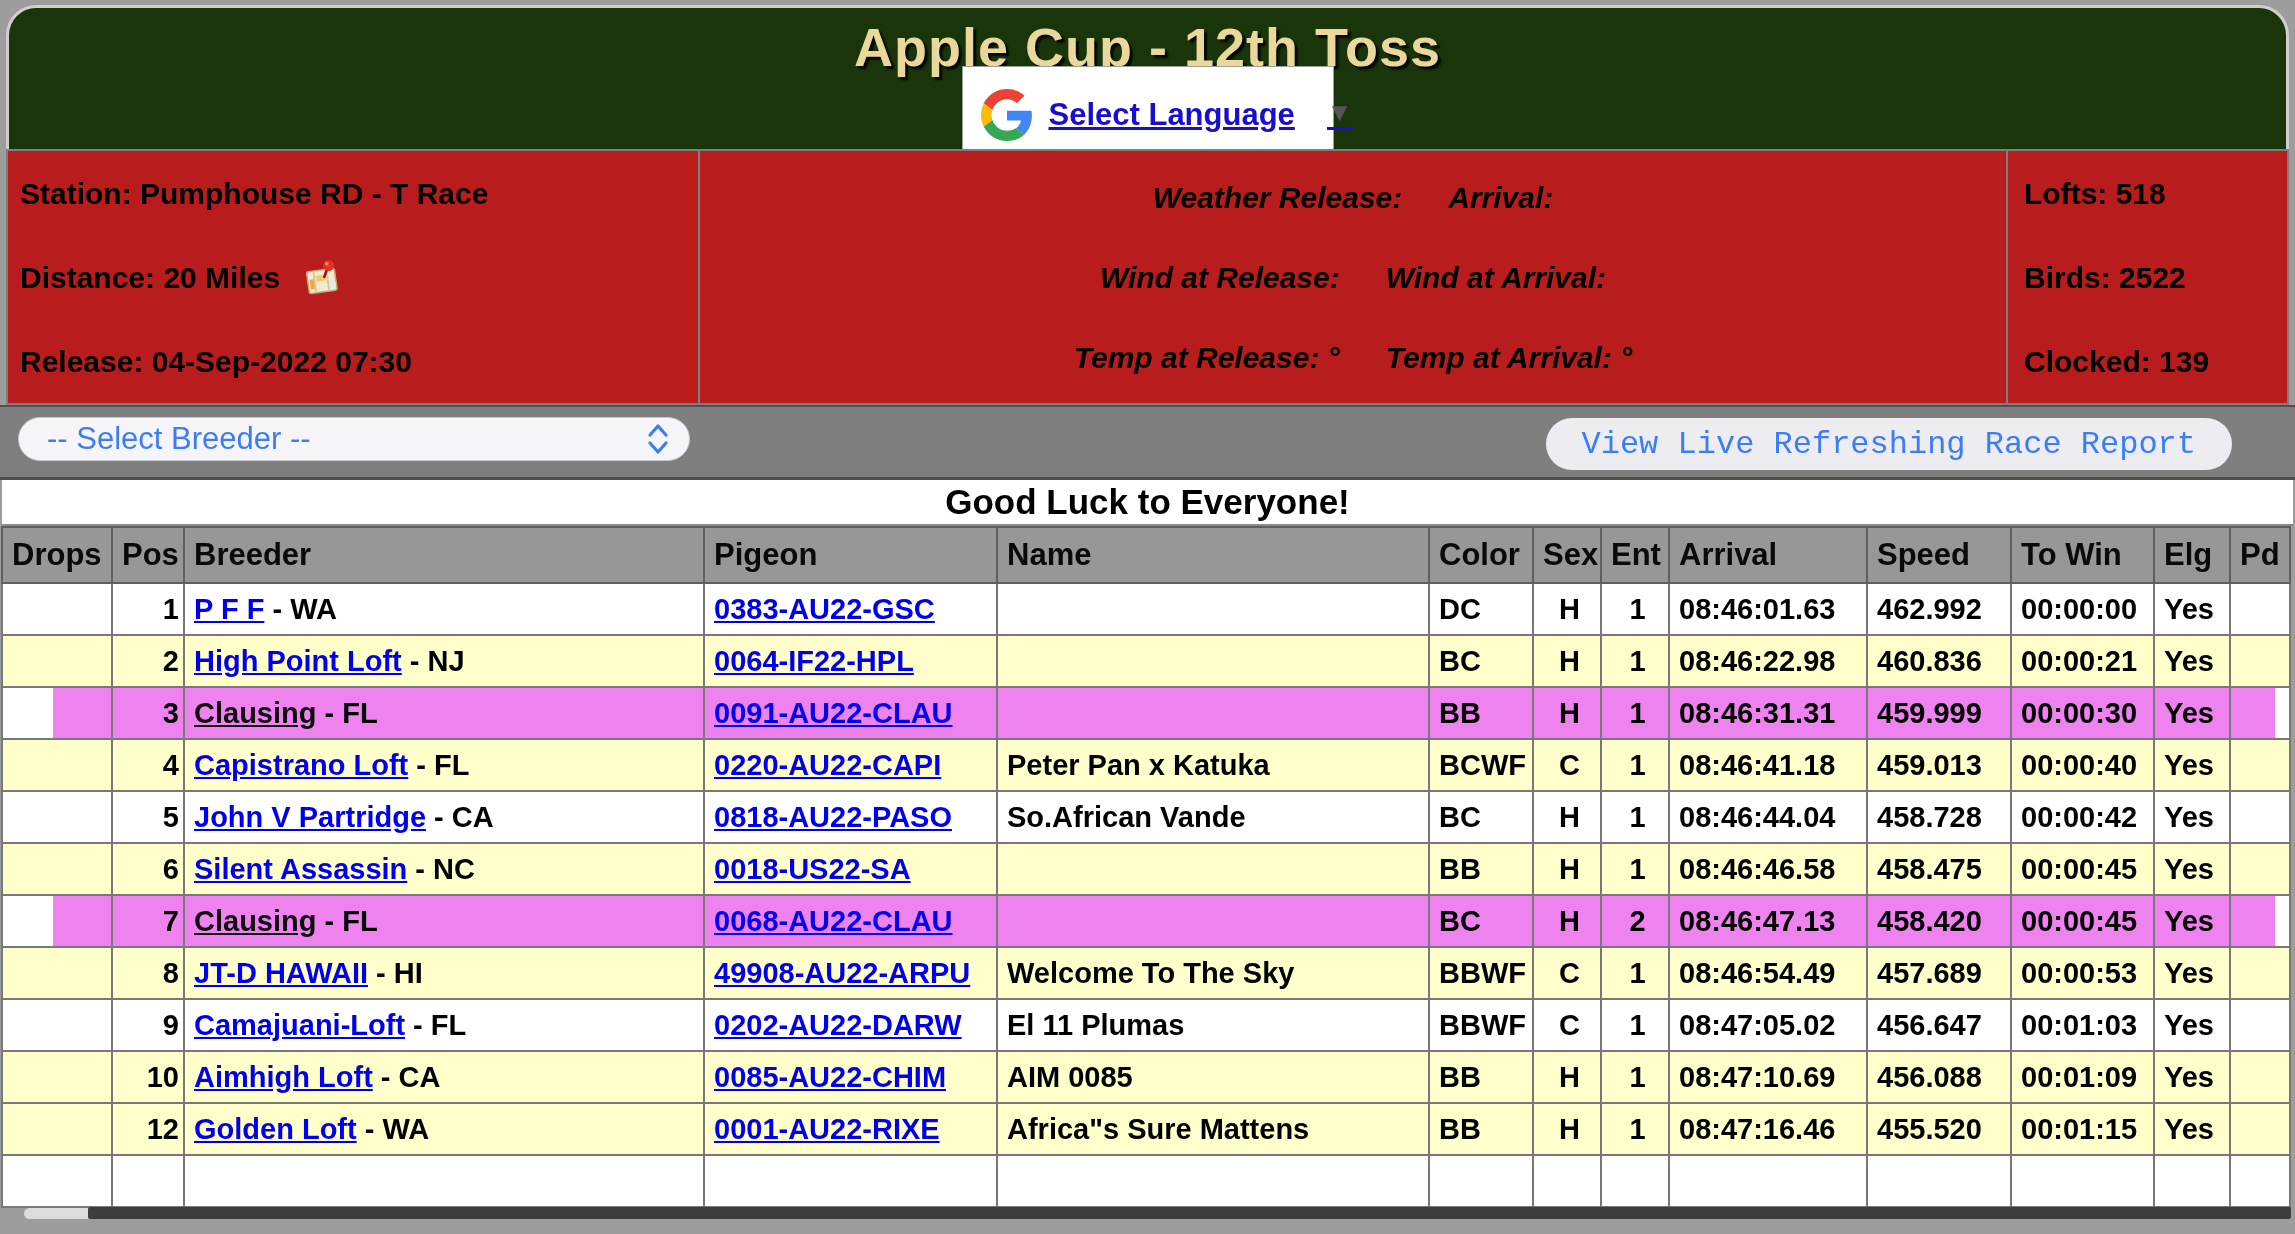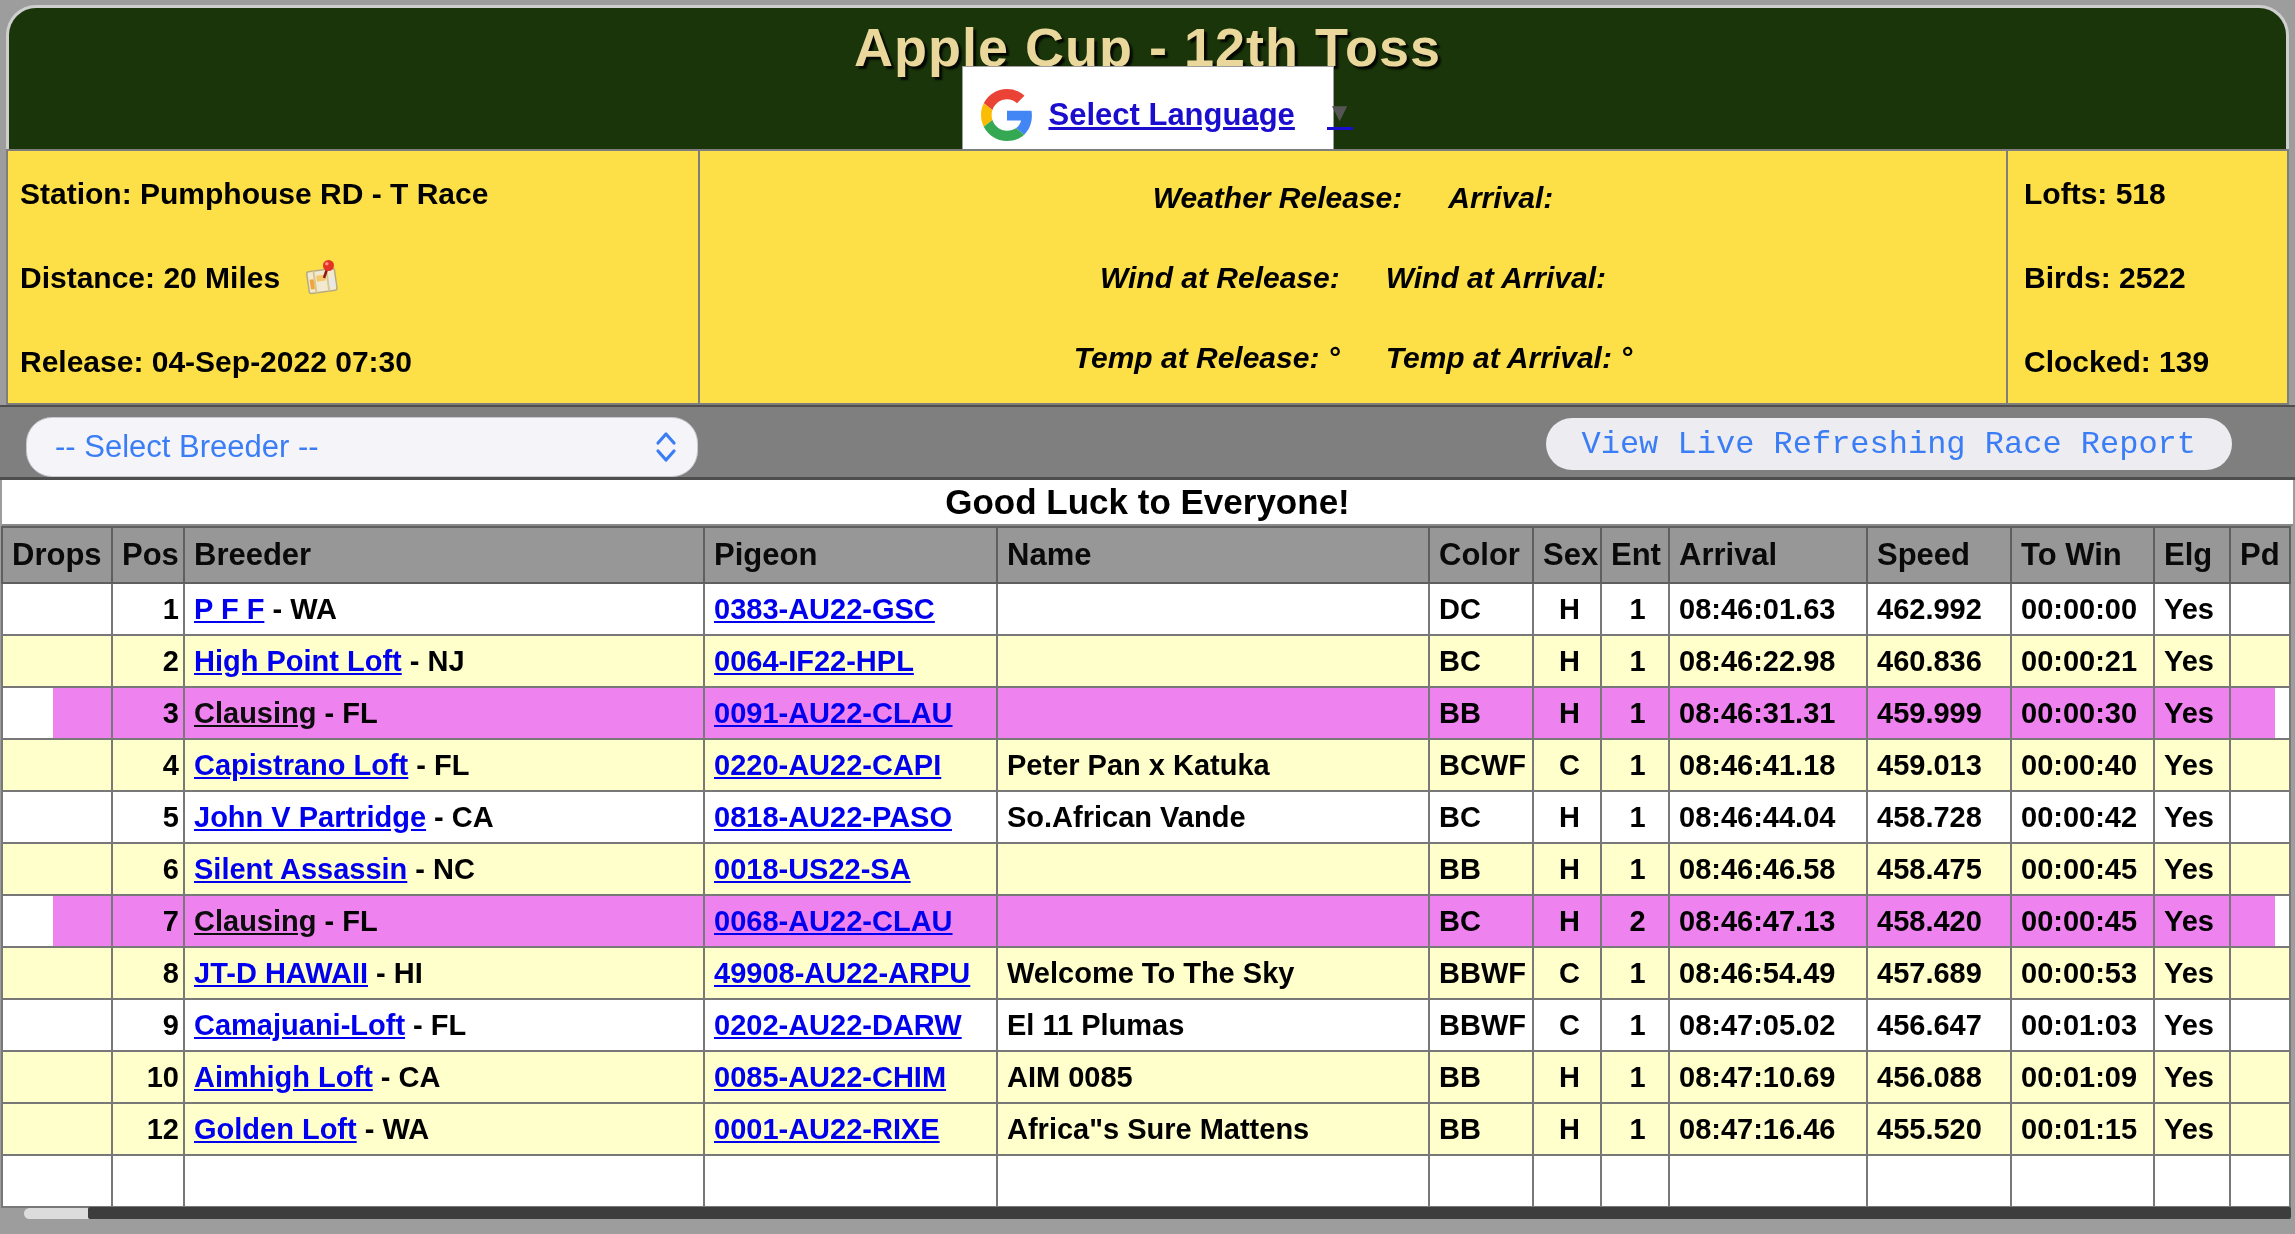--- a/index.html
+++ b/index.html
@@ -37,21 +37,21 @@
   }
   .gt-divider{width:2px;height:46px;background:#c2c2c2;}
   .gt-arrow{
     font-size:26px;color:#555;cursor:pointer;line-height:1;
     border-bottom:3px solid #1a0dcd;padding-bottom:2px;
   }
 
   
   .info{
     position:absolute;left:6px;right:6px;top:149px;height:256px;
-    display:flex;background:#fde047;box-sizing:border-box;
+    display:flex;background:#b91c1c;box-sizing:border-box;
     border:2px solid #7e7e7e;
   }
   .info-box{box-sizing:border-box;font-size:30px;font-weight:bold;color:#000;}
   .info-left{
     width:692px;border-right:2px solid #7e7e7e;
     padding:26px 12px 24px 12px;
     display:flex;flex-direction:column;justify-content:space-between;
   }
   .dist-line{display:flex;align-items:center;gap:20px;}
   .map-icon{width:44px;height:44px;}
@@ -67,21 +67,21 @@
   }
 
   
   .ctlbar{
     position:absolute;left:0;right:0;top:405px;height:75px;
     background:var(--bargray,#7f7f7f);
     border-top:2px solid #4e4e4e;border-bottom:3px solid #4e4e4e;
     box-sizing:border-box;
   }
   .breeder-select{
-    position:absolute;left:26px;top:10px;width:672px;height:60px;
+    position:absolute;left:18px;top:10px;width:672px;height:44px;
     background:#f4f4f9;border:1px solid #c8c8cd;border-radius:26px;
     display:flex;align-items:center;justify-content:space-between;
     padding:0 20px 0 28px;box-sizing:border-box;
     color:var(--ctlblue,#3b7df5);font-size:31px;cursor:pointer;
   }
   .sel-chev{width:22px;height:34px;}
   .live-btn{
     position:absolute;right:63px;top:11px;height:52px;
     padding:0 36px;background:#ececf1;border:none;border-radius:26px;
     color:var(--ctlblue,#3b7df5);font-size:32px;cursor:pointer;

